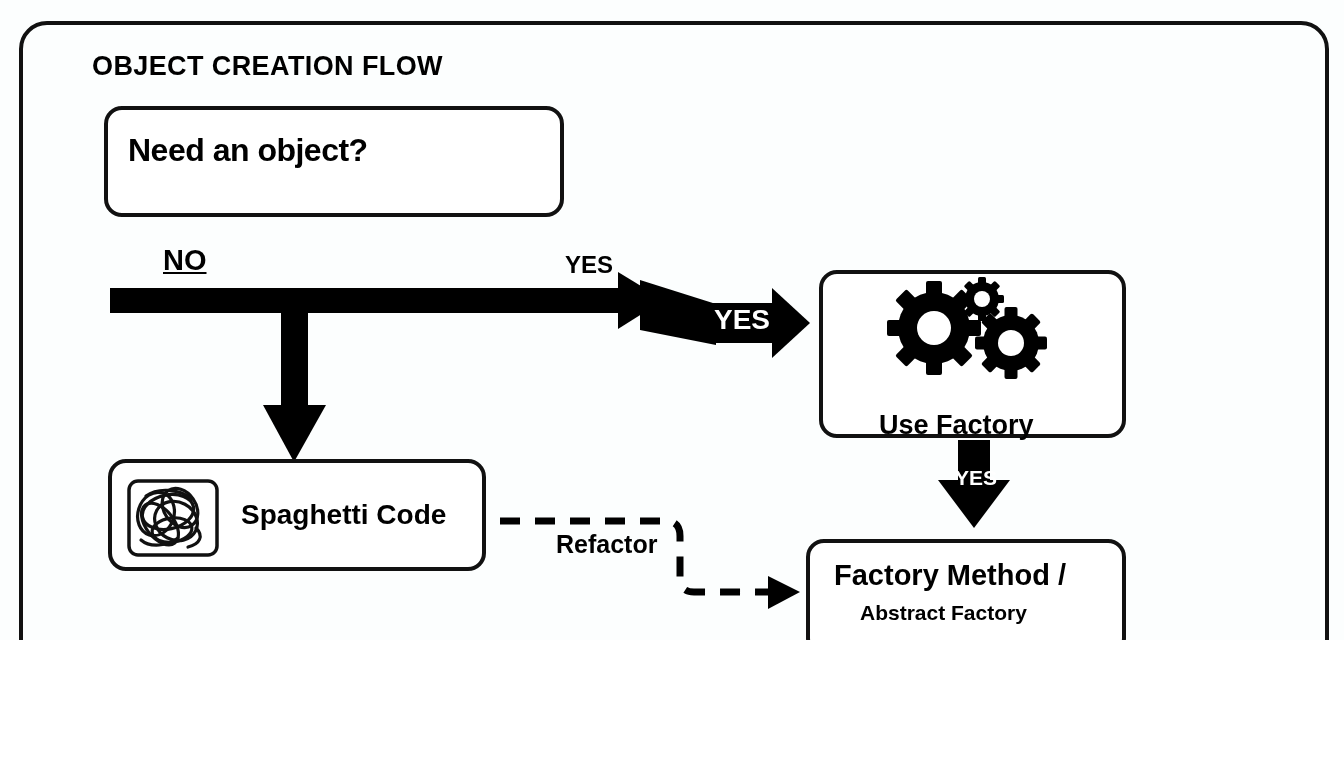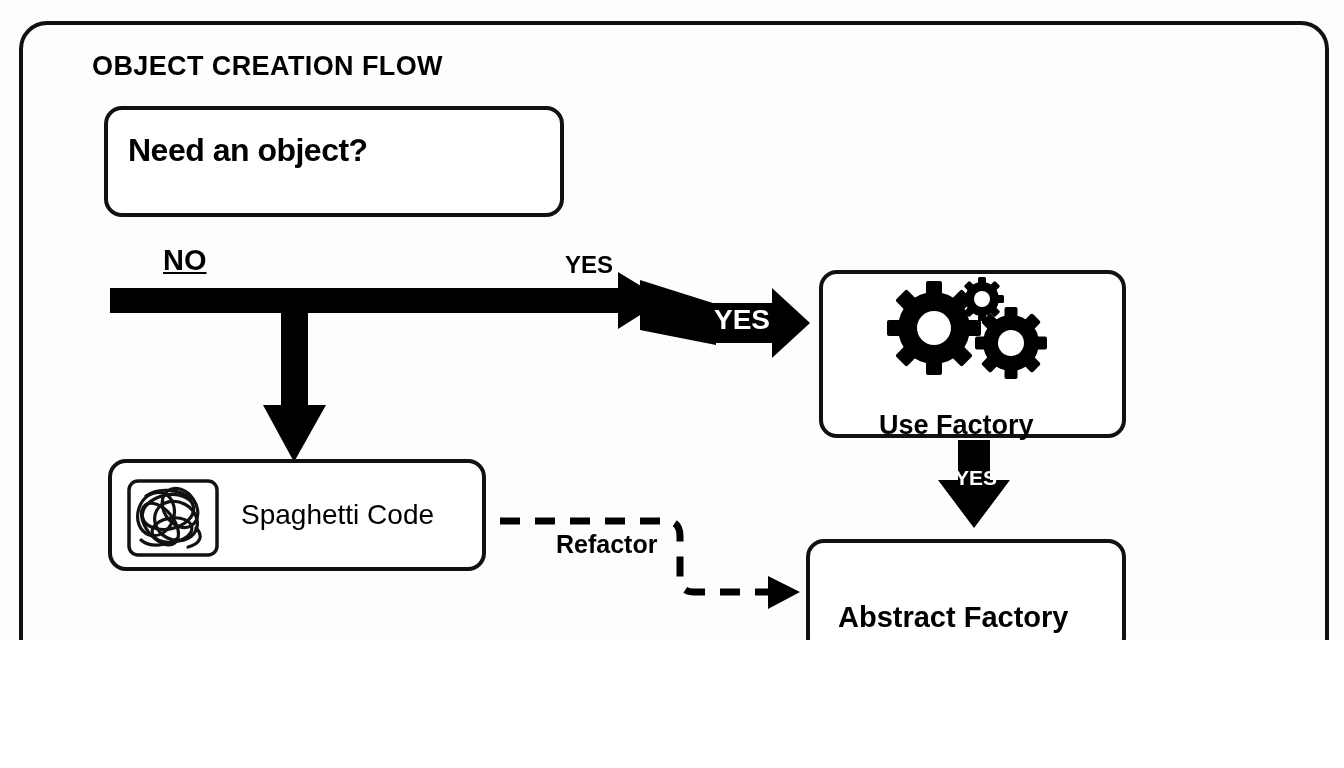--- a/index.html
+++ b/index.html
@@ -76,39 +76,39 @@
     left: 879px;
     top: 388px;
     font-size: 27px;
     font-weight: bold;
     margin-top: 23px;
   }
   #label-spaghetti {
     left: 241px;
     top: 500px;
     font-size: 28px;
-    font-weight: normal;
+    font-weight: bold;
   }
   #label-refactor {
     left: 548px;
     top: 531px;
     font-size: 25px;
     font-weight: bold;
     margin-left: 8px;
   }
   #label-factory-1 {
     left: 834px;
     top: 560px;
     font-size: 29px;
     font-weight: bold;
   }
   #label-factory-2 {
-    left: 838px;
+    left: 860px;
     top: 602px;
-    font-size: 29px;
+    font-size: 21px;
     font-weight: bold;
   }
 </style>
 </head>
 <body>
 
 <div id="canvas">
 
   <svg id="diagram-svg" viewBox="0 0 1344 768">
 
@@ -215,16 +215,17 @@
   <div class="txt" id="label-yes-inline">YES</div>
 
   <div class="txt" id="label-yes-vert">YES</div>
 
   <div class="txt" id="label-use-factory">Use Factory</div>
 
   <div class="txt" id="label-spaghetti">Spaghetti Code</div>
 
   <div class="txt" id="label-refactor">Refactor</div>
 
+  <div class="txt" id="label-factory-1">Factory Method /</div>
 
   <div class="txt" id="label-factory-2">Abstract Factory</div>
 
 </div>
 
 </body></html>

